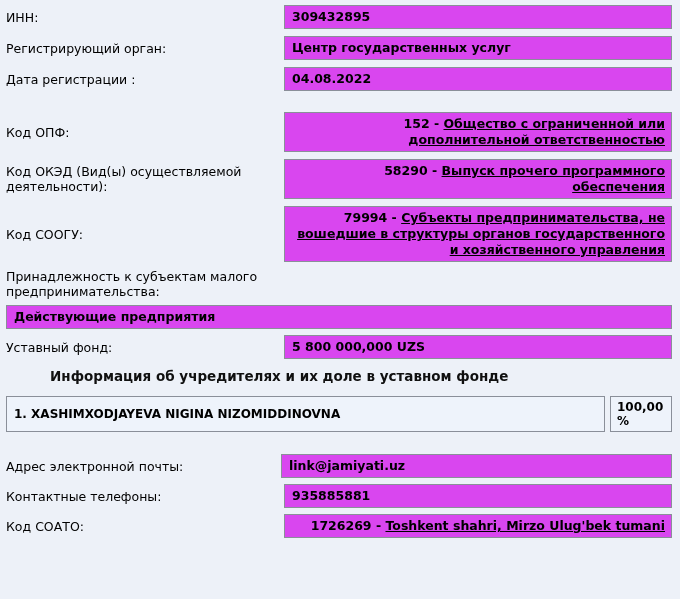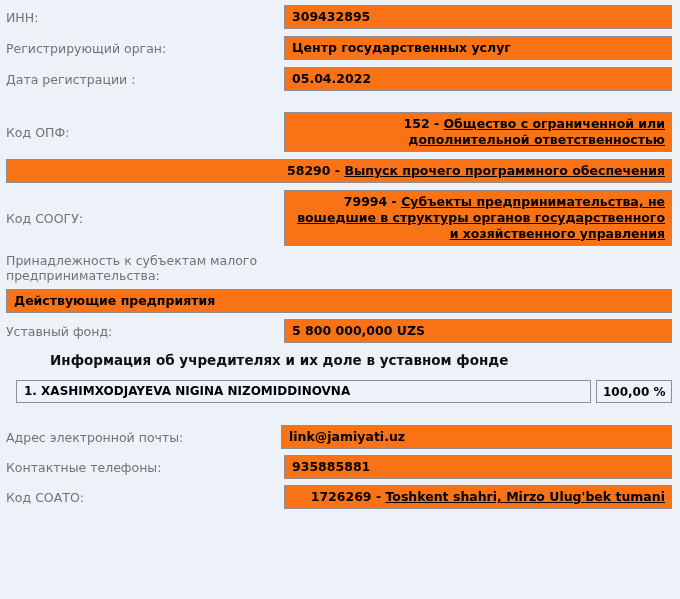--- a/index.html
+++ b/index.html
@@ -30,28 +30,28 @@
     box-sizing: border-box;
     padding: 0 8px 0 6px;
   }
   .label {
     width: 278px;
     min-width: 278px;
     padding-right: 6px;
     box-sizing: border-box;
     font-size: 12.5px;
     font-weight: normal;
-    color: #737373;
+    color: #000000;
     line-height: 15px;
   }
   .valbox {
     flex: 1;
     box-sizing: border-box;
     border: 1px solid #8a8f99;
-    background: #f97316;
+    background: #d946ef;
     padding: 3px 6px 3px 7px;
     font-size: 12.5px;
     font-weight: bold;
     color: #000000;
     line-height: 16px;
     min-height: 20px;
     display: flex;
     align-items: center;
   }
   .valbox.multi {
@@ -73,39 +73,39 @@
     color: #101010;
     padding: 0 0 0 6px;
     line-height: 16px;
     margin-left: 44px;
   }
 
   
   .founder-row {
     display: flex;
     align-items: stretch;
-    padding: 0 8px 0 16px;
+    padding: 0 8px 0 6px;
     box-sizing: border-box;
     width: 100%;
   }
   .founder-name {
     flex: 1;
     border: 1px solid #8a8f99;
     background: #eef3fb;
     padding: 3px 6px 3px 7px;
     box-sizing: border-box;
     font-size: 12px;
     font-weight: bold;
     color: #000;
     line-height: 15px;
     display: flex;
     align-items: center;
   }
   .founder-share {
-    width: 76px;
+    width: 62px;
     margin-left: 5px;
     border: 1px solid #8a8f99;
     background: #eef3fb;
     padding: 3px 4px 3px 6px;
     box-sizing: border-box;
     font-size: 12px;
     font-weight: bold;
     color: #000;
     display: flex;
     align-items: center;
@@ -137,39 +137,40 @@
 
   <div class="row">
     <div class="label">Регистрирующий орган:</div>
     <div class="valbox">Центр государственных услуг</div>
   </div>
 
   <div class="sp7"></div>
 
   <div class="row">
     <div class="label">Дата регистрации :</div>
-    <div class="valbox">05.04.2022</div>
+    <div class="valbox">04.08.2022</div>
   </div>
 
   <div class="sp7"></div>
 
 
   <div class="sp7"></div>
 
 
   <div class="sp7"></div>
 
   <div class="row">
     <div class="label">Код ОПФ:</div>
     <div class="valbox multi"><span>152 - </span><span class="lnk">Общество с ограниченной или дополнительной ответственностью</span></div>
   </div>
 
   <div class="sp7"></div>
 
   <div class="row">
+    <div class="label">Код ОКЭД (Вид(ы) осуществляемой деятельности):</div>
     <div class="valbox multi"><span>58290 - </span><span class="lnk">Выпуск прочего программного обеспечения</span></div>
   </div>
 
   <div class="sp7"></div>
 
   <div class="row">
     <div class="label">Код СООГУ:</div>
     <div class="valbox multi"><span>79994 - </span><span class="lnk">Субъекты предпринимательства, не вошедшие в структуры органов государственного и хозяйственного управления</span></div>
   </div>
 

